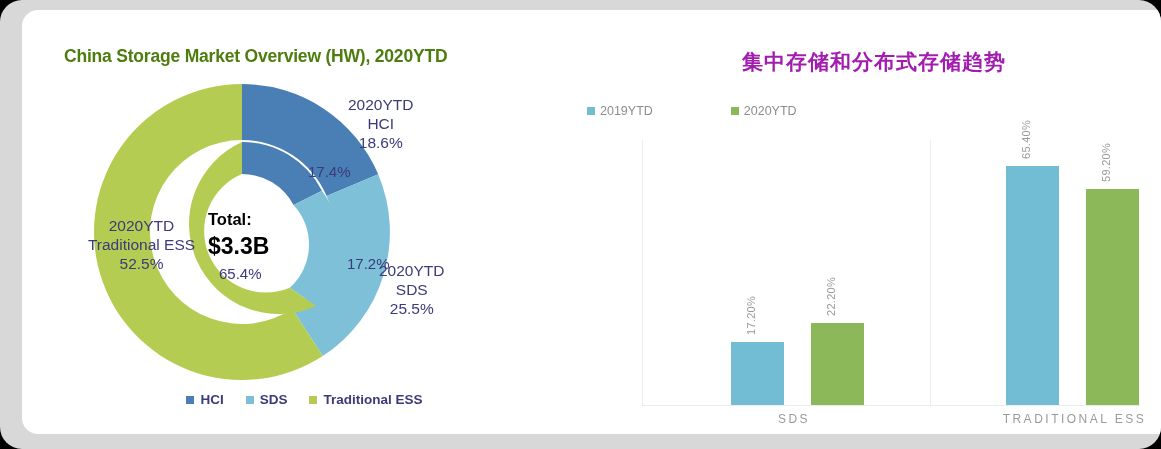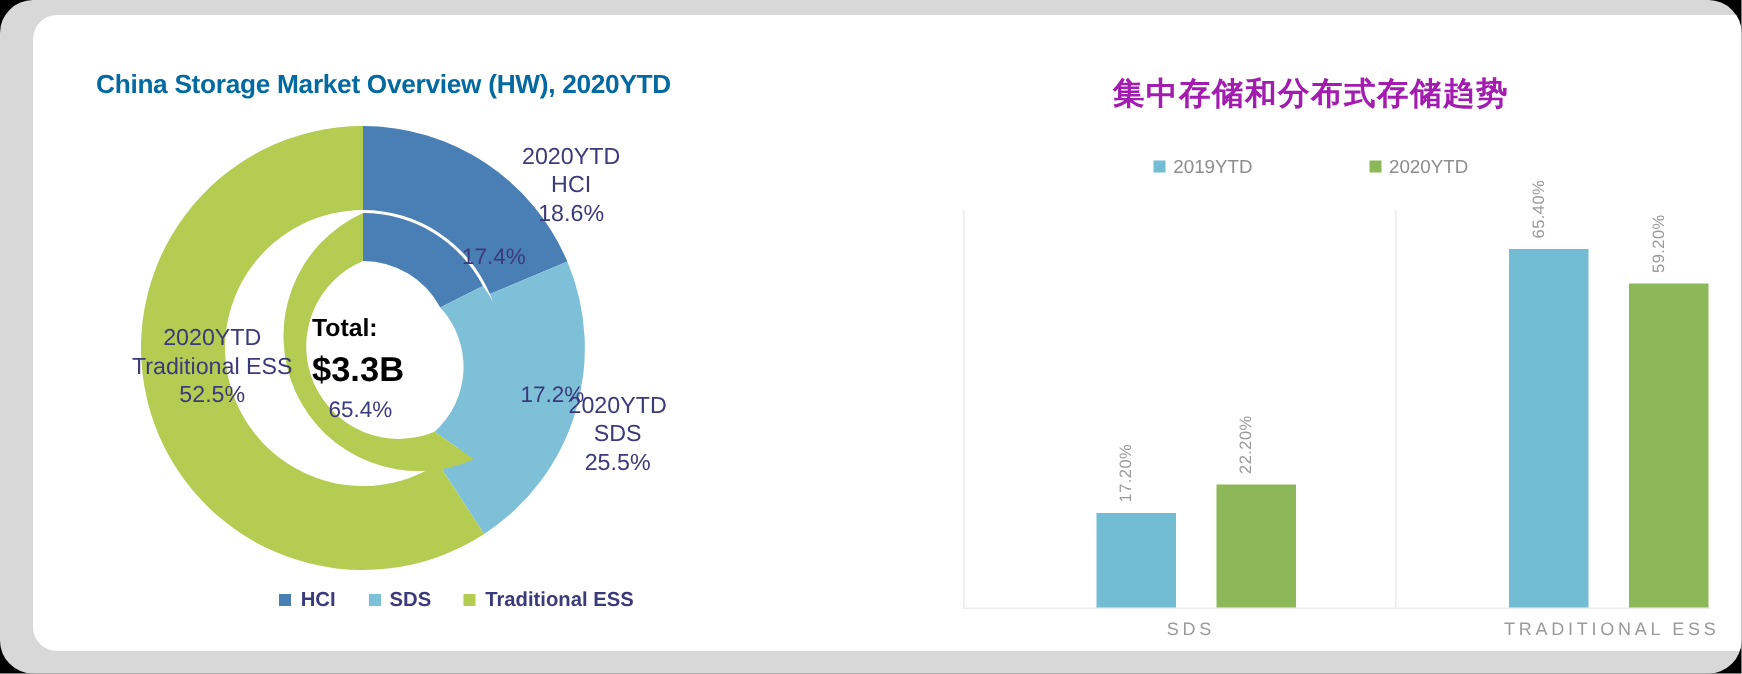--- a/index.html
+++ b/index.html
@@ -21,21 +21,21 @@
     background:#ffffff;
     border-top-left-radius:16px;
     border-bottom-left-radius:16px;
     overflow:hidden;
   }
 
   
   #left-panel{position:absolute;left:0;top:0;width:565px;height:424px;}
   #donut-title{
     position:absolute;left:42px;top:36px;
-    font-size:17.5px;font-weight:bold;color:#0369a1;
+    font-size:17.5px;font-weight:bold;color:#4d7c0f;
     letter-spacing:-0.2px;white-space:nowrap;
   }
   #donut-svg{position:absolute;left:30px;top:62px;}
   .slice-lbl{
     position:absolute;color:#3b3a7a;text-align:center;
     font-size:15.5px;line-height:19px;white-space:nowrap;
   }
   .inner-lbl{
     position:absolute;color:#3b3a7a;font-size:15px;white-space:nowrap;
   }
@@ -55,21 +55,21 @@
 
   
   #right-panel{position:absolute;left:565px;top:0;width:574px;height:424px;}
   #bar-title{
     position:absolute;left:0;top:38px;width:574px;text-align:center;
     font-size:21px;font-weight:bold;color:#a21caf;
     font-family:"DejaVu Sans",sans-serif;letter-spacing:1px;
   }
   #bar-legend{
     position:absolute;left:0;top:94px;width:574px;
-    display:flex;justify-content:center;align-items:center;gap:78px;
+    display:flex;align-items:center;gap:78px;
   }
   .blg-item{display:flex;align-items:center;gap:5px;}
   .blg-sw{width:8px;height:8px;display:block;}
   .blg-tx{font-size:12.5px;color:#8d8d8d;}
   #plot{
     position:absolute;left:55px;top:130px;width:498px;height:266px;
   }
   #y-axis{
     position:absolute;left:0;top:0;width:1px;height:266px;background:#ececec;
   }

